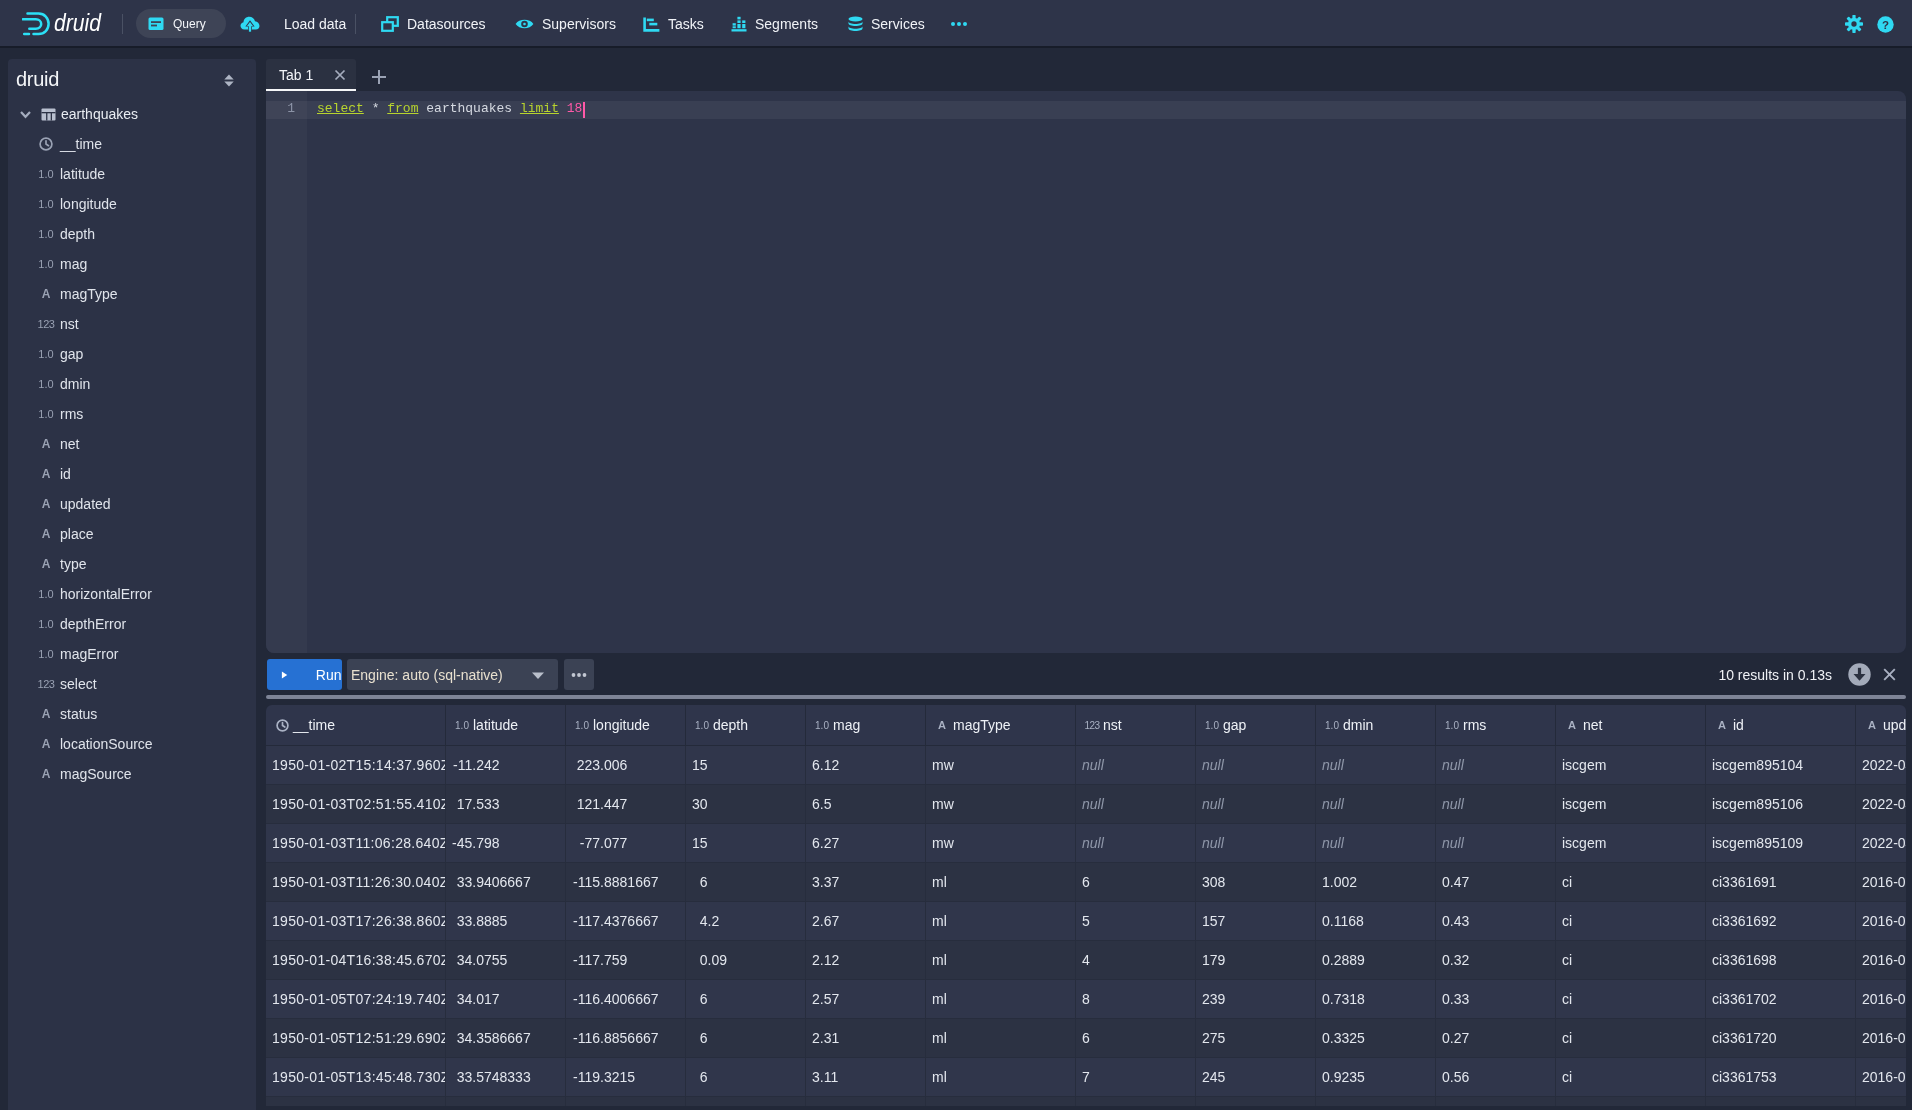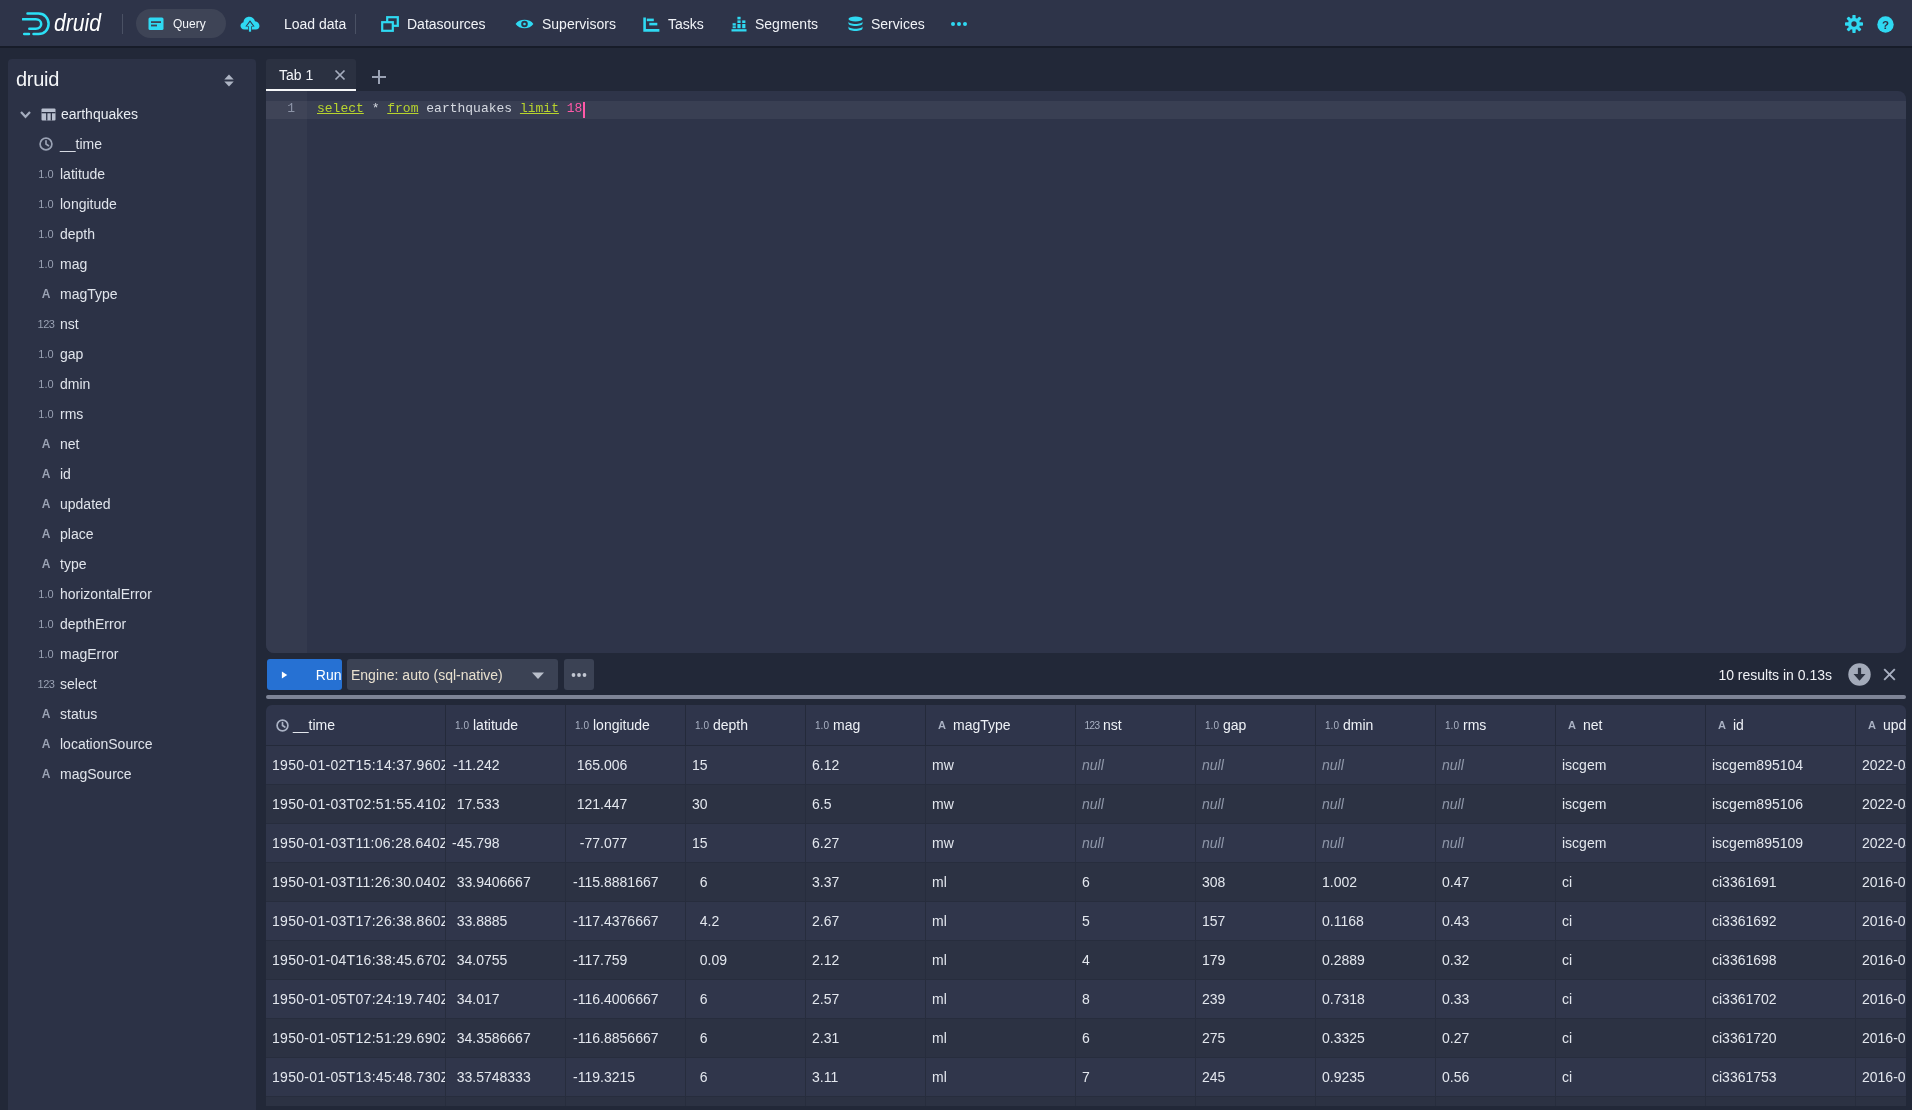--- a/index.html
+++ b/index.html
@@ -421,21 +421,21 @@
         <span class="hlab">id</span>
       </div>
 <div class="th" style="width:150px">
         <span class="hic hicA">A</span>
         <span class="hlab">updated</span>
       </div>
   </div>
 <div class="tr odd">
       <div class="td ttime" style="width:180px">1950-01-02T15:14:37.960Z</div>
       <div class="td" style="width:120px"><span class="ip" style="width:20.3px">-11</span>.242</div>
-      <div class="td" style="width:120px"><span class="ip" style="width:28.1px">165</span>.006</div>
+      <div class="td" style="width:120px"><span class="ip" style="width:28.1px">223</span>.006</div>
       <div class="td" style="width:120px">
         <span class="ip" style="width:15.6px">15</span>
       </div>
       <div class="td" style="width:120px"><span class="ip" style="width:7.8px">6</span>.12</div>
       <div class="td" style="width:150px">mw</div>
       <div class="td" style="width:120px">
         <i class="nul">null</i>
       </div>
       <div class="td" style="width:120px">
         <i class="nul">null</i>

